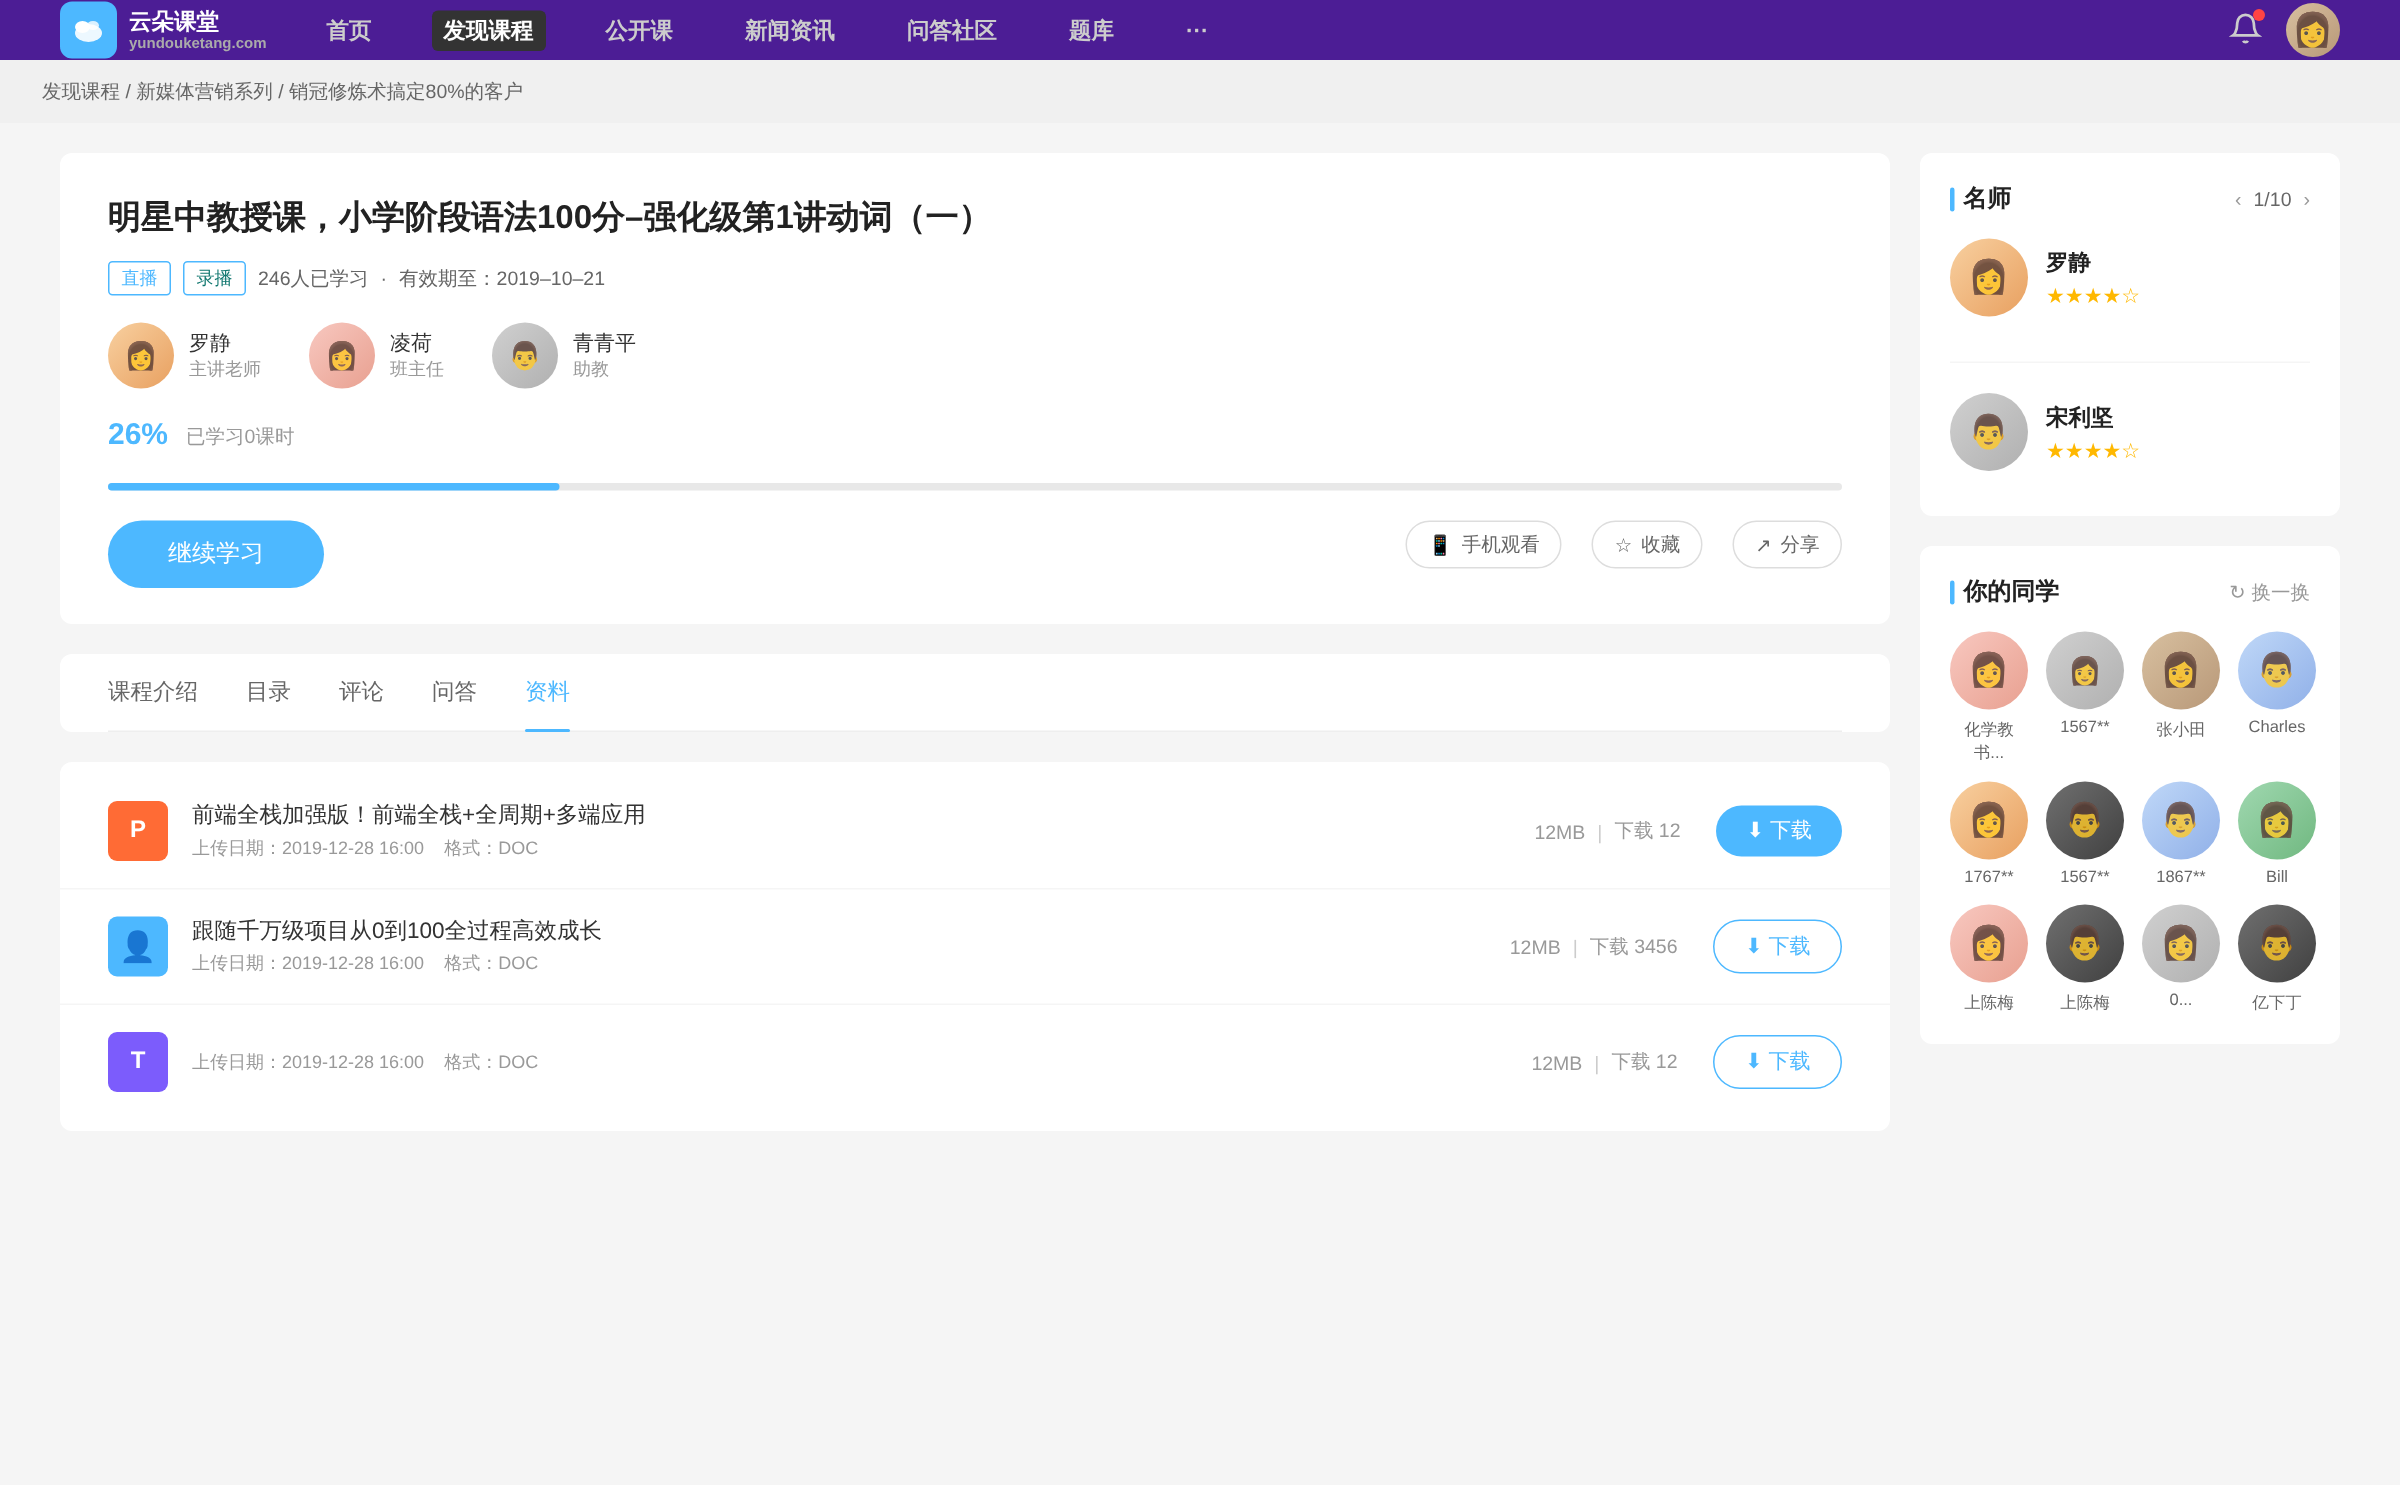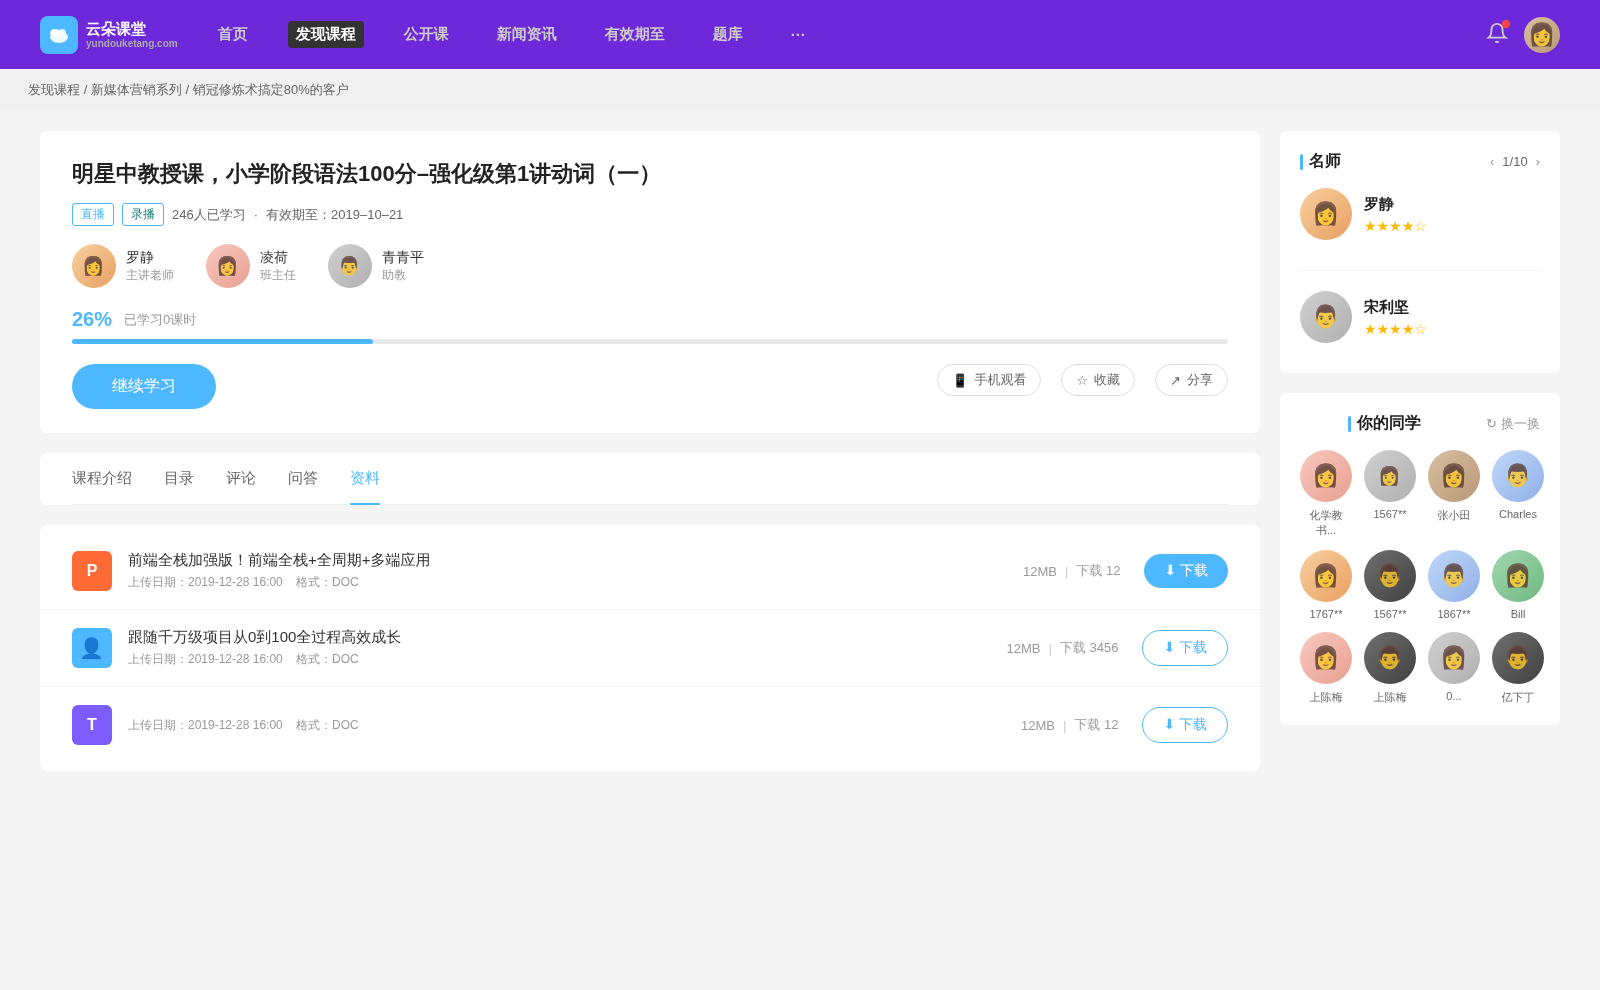--- a/index.html
+++ b/index.html
@@ -1,19 +1,19 @@
 <!DOCTYPE html>
 <html><head>
   <meta charset="utf-8">
   <style>
     * { box-sizing: border-box; margin: 0; padding: 0; }
     body { font-family: -apple-system, BlinkMacSystemFont, 'PingFang SC', 'Microsoft YaHei', sans-serif; background: #f5f5f5; font-size: 14px; color: #333; }
 
     
-    .nav { background: #6d28d9; height: 69px; display: flex; align-items: center; padding: 0 40px; gap: 32px; }
+    .nav { background: #4c1d95; height: 40px; display: flex; align-items: center; padding: 0 40px; gap: 32px; }
     .nav-logo { display: flex; align-items: center; gap: 8px; color: #4db8ff; font-size: 18px; font-weight: bold; min-width: 120px; }
     .nav-logo-icon { width: 38px; height: 38px; background: #4db8ff; border-radius: 8px; display: flex; align-items: center; justify-content: center; color: white; font-size: 20px; }
     .nav-logo-text { color: white; font-size: 15px; line-height: 1.2; }
     .nav-logo-sub { font-size: 10px; color: #aaa; }
     .nav-item { color: #ccc; cursor: pointer; font-size: 15px; padding: 4px 8px; border-radius: 4px; font-weight: bold; }
     .nav-item.active { background: #333; color: white; }
     .nav-right { margin-left: auto; display: flex; align-items: center; gap: 16px; }
     .nav-bell { position: relative; cursor: pointer; }
     .nav-bell-dot { position: absolute; top: -2px; right: -2px; width: 8px; height: 8px; background: #ff4444; border-radius: 50%; }
     .nav-avatar { width: 36px; height: 36px; border-radius: 50%; background: #c8a882; overflow: hidden; cursor: pointer; }
@@ -34,21 +34,21 @@
     .tag { padding: 2px 8px; border-radius: 3px; font-size: 12px; font-weight: 500; }
     .tag-live { background: transparent; border: 1px solid #4db8ff; color: #4db8ff; }
     .tag-record { background: transparent; border: 1px solid #4db8ff; color: #0f766e; }
     .course-meta { color: #666; font-size: 13px; }
     .course-teachers { display: flex; gap: 32px; margin: 18px 0; }
     .teacher { display: flex; align-items: center; gap: 10px; }
     .teacher-avatar { width: 44px; height: 44px; border-radius: 50%; background: #ddd; overflow: hidden; }
     .teacher-name { font-size: 14px; font-weight: 500; color: #333; }
     .teacher-role { font-size: 12px; color: #999; }
     .progress-section { margin: 20px 0 8px; }
-    .progress-header { display: flex; align-items: center; gap: 12px; margin-bottom: 8px; }
+    .progress-header { display: flex; align-items: center; gap: 12px; margin-bottom: 20px; }
     .progress-pct { font-size: 20px; font-weight: bold; color: #4db8ff; }
     .progress-label { font-size: 13px; color: #999; }
     .progress-bar { width: 100%; height: 5px; background: #e8e8e8; border-radius: 3px; margin-bottom: 20px; }
     .progress-fill { height: 100%; background: #4db8ff; border-radius: 3px; }
     .course-actions { display: flex; align-items: flex-start; gap: 16px; }
     .btn-continue { background: #4db8ff; color: white; border: none; padding: 12px 40px; border-radius: 24px; font-size: 16px; font-weight: 500; cursor: pointer; }
     .course-action-btns { margin-left: auto; display: flex; gap: 20px; }
     .action-btn { display: flex; align-items: center; gap: 6px; color: #666; cursor: pointer; font-size: 13px; border: 1px solid #ddd; padding: 6px 14px; border-radius: 16px; }
 
     
@@ -86,21 +86,21 @@
     
     .teacher-card { margin-bottom: 20px; padding-bottom: 20px; border-bottom: 1px solid #f5f5f5; }
     .teacher-card:last-child { border-bottom: none; margin-bottom: 0; padding-bottom: 0; }
     .teacher-card-top { display: flex; align-items: center; gap: 12px; margin-bottom: 10px; }
     .teacher-card-avatar { width: 52px; height: 52px; border-radius: 50%; background: #ddd; flex-shrink: 0; overflow: hidden; }
     .teacher-card-name { font-size: 15px; font-weight: 600; color: #222; margin-bottom: 4px; }
     .stars { color: #FFB800; font-size: 14px; }
     .teacher-card-desc { font-size: 12px; color: #666; line-height: 1.6; }
 
     
-    .classmates-header { display: flex; align-items: center; justify-content: space-between; margin-bottom: 16px; margin-left: 48px; }
+    .classmates-header { display: flex; align-items: center; justify-content: space-between; margin-bottom: 16px; }
     .refresh-btn { display: flex; align-items: center; gap: 4px; color: #999; cursor: pointer; font-size: 13px; }
     .classmates-grid { display: grid; grid-template-columns: repeat(4, 1fr); gap: 12px; }
     .classmate-item { display: flex; flex-direction: column; align-items: center; gap: 6px; }
     .classmate-avatar { width: 52px; height: 52px; border-radius: 50%; background: #ddd; overflow: hidden; }
     .classmate-name { font-size: 11px; color: #666; text-align: center; }
 
     
     .av-pink { background: linear-gradient(135deg, #f8c8c0, #e8a090); }
     .av-blue { background: linear-gradient(135deg, #c0d8f8, #90b0e8); }
     .av-brown { background: linear-gradient(135deg, #d8c0a0, #b89878); }
@@ -126,21 +126,21 @@
     </div>
     <div>
       <div class="nav-logo-text">云朵课堂</div>
       <div class="nav-logo-sub">yundouketang.com</div>
     </div>
   </div>
   <div class="nav-item">首页</div>
   <div class="nav-item active">发现课程</div>
   <div class="nav-item">公开课</div>
   <div class="nav-item">新闻资讯</div>
-  <div class="nav-item">有效期至</div>
+  <div class="nav-item">问答社区</div>
   <div class="nav-item">题库</div>
   <div class="nav-item">···</div>
   <div class="nav-right">
     <div class="nav-bell">
       <svg width="22" height="22" viewBox="0 0 24 24" fill="none" stroke="#ccc" stroke-width="2">
           <path d="M18 8A6 6 0 0 0 6 8c0 7-3 9-3 9h18s-3-2-3-9"></path>
           <path d="M13.73 21a2 2 0 0 1-3.46 0"></path>
         </svg>
       <div class="nav-bell-dot"></div>
     </div>

